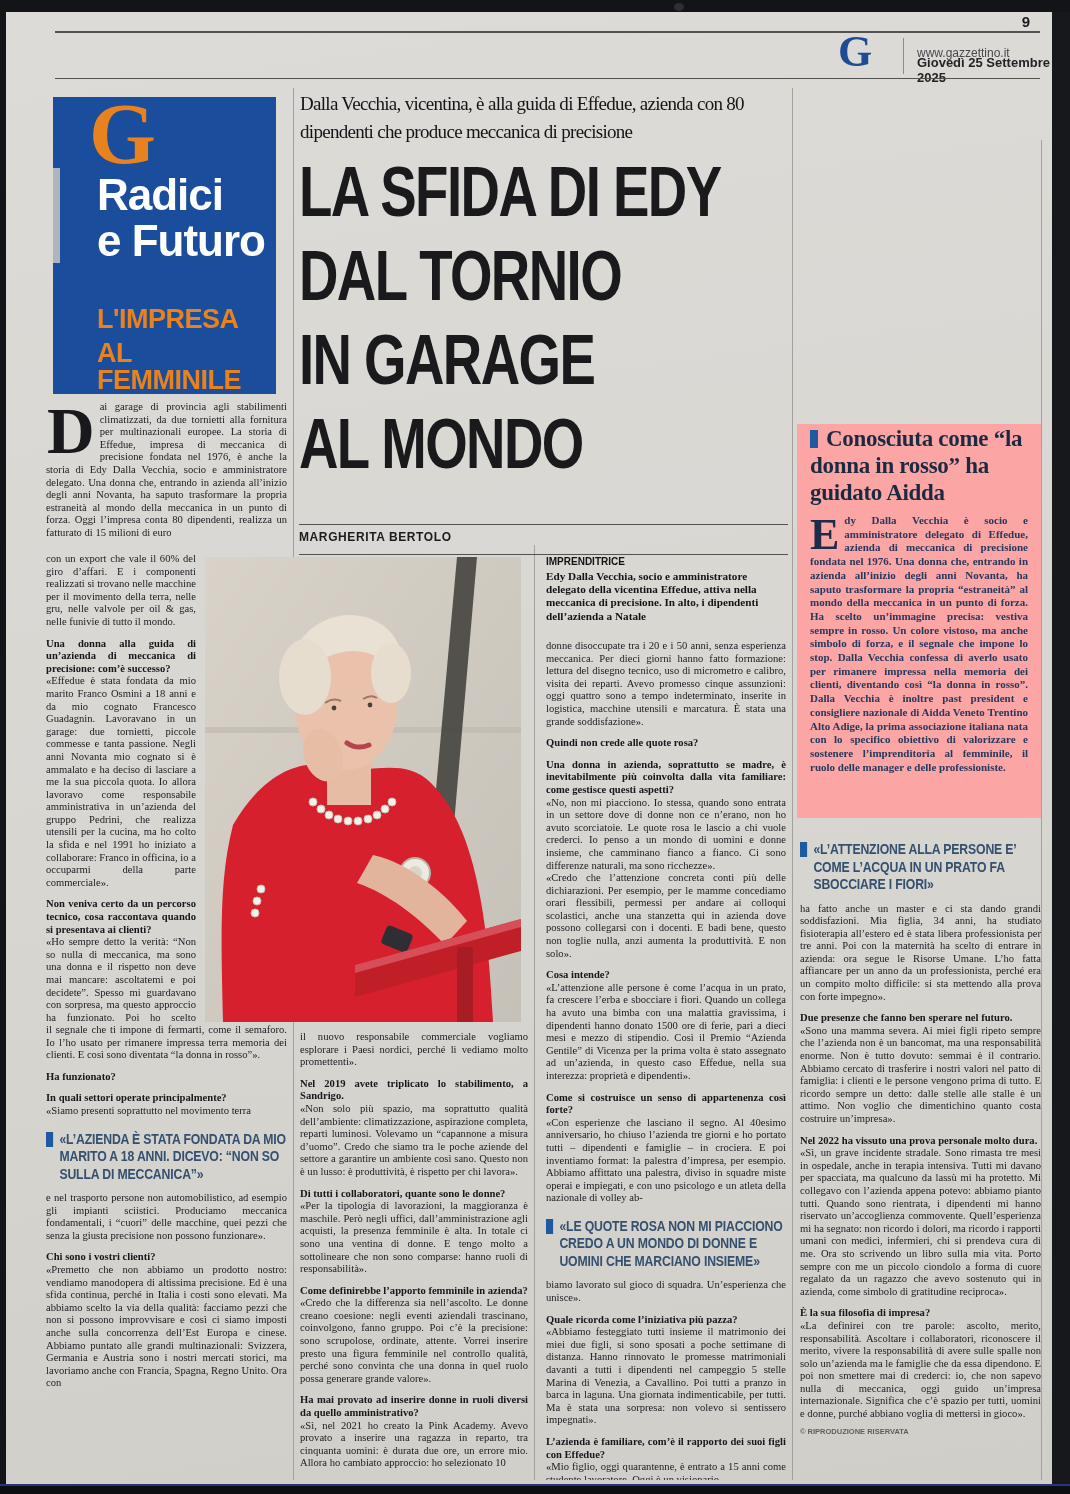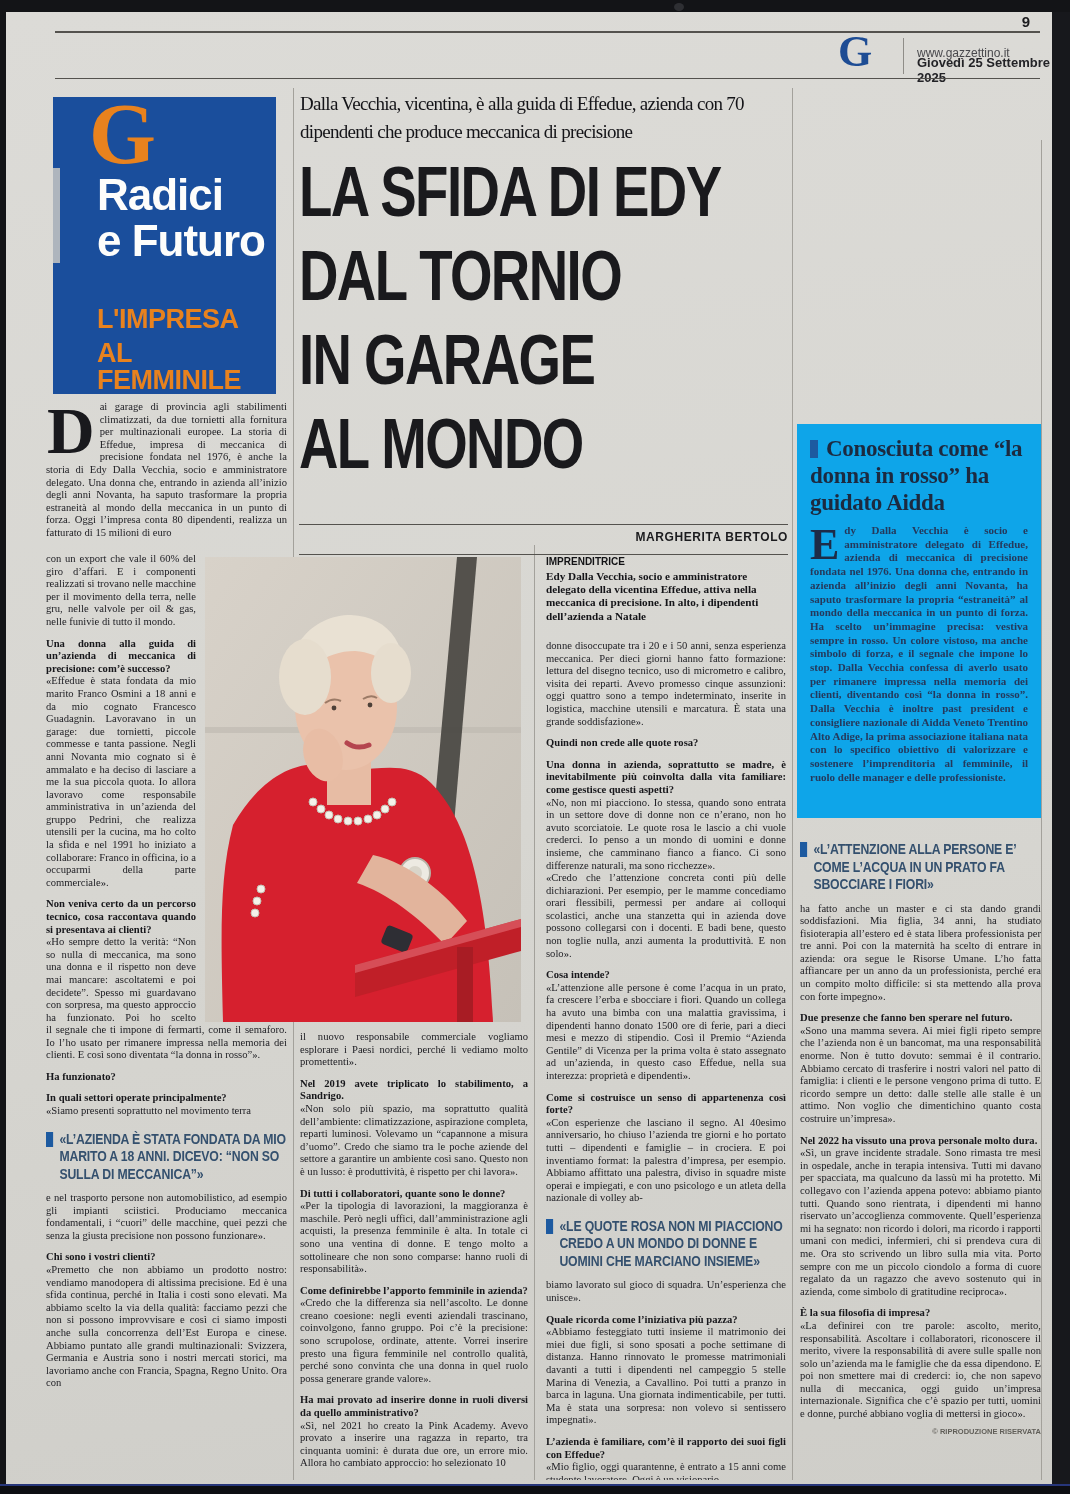--- a/index.html
+++ b/index.html
@@ -29,51 +29,51 @@
   .section-box .t1{position:absolute;left:44px;top:76px;font:700 44px/44px "Liberation Sans",sans-serif;color:#fdfdfb;letter-spacing:-1px}
   .section-box .t2{position:absolute;left:44px;top:122px;font:700 44px/44px "Liberation Sans",sans-serif;color:#fdfdfb;letter-spacing:-1px}
   .section-box .i1{position:absolute;left:44px;top:209px;font:700 27px/27px "Liberation Sans",sans-serif;color:#e8821e;letter-spacing:-.5px}
   .section-box .i2{position:absolute;left:44px;top:243px;font:700 27px/27px "Liberation Sans",sans-serif;color:#e8821e;letter-spacing:-.5px}
 
   .standfirst{position:absolute;left:300px;top:90px;width:486px;height:60px;overflow:hidden;
         font:400 19px/28px "Liberation Serif",serif;letter-spacing:-.7px;color:#141418}
   .headline{position:absolute;left:299px;top:150px;width:500px;z-index:2}
   .headline .hl{font:700 70px/84px "Liberation Sans",sans-serif;color:#1a1a1d;letter-spacing:-2px;
         transform:scaleX(.78);transform-origin:left;white-space:nowrap}
-  .byline{position:absolute;left:299px;top:530px;width:489px;text-align:right;
+  .byline{position:absolute;left:299px;top:530px;width:489px;text-align:left;
         font:700 12px "Liberation Sans",sans-serif;letter-spacing:.6px;color:#1b1b1e}
 
   .col{position:absolute;overflow:hidden;text-align:justify;
         font:400 10.6px/12.6px "Liberation Serif",serif;color:#212126;z-index:3}
   .para{margin:0}
   .para.s-q{font-weight:700;margin-top:9px;color:#17171b}
   .para.s-lead::first-letter{font:700 66px/54px "Liberation Serif",serif;float:left;
         padding:3px 5px 0 1px;color:#19191d}
   .para.s-pq{position:relative;width:126%;transform:scaleX(.79);transform-origin:left top;
         font:700 15.5px/17.5px "Liberation Sans",sans-serif;letter-spacing:-.2px;color:#34506e;
         text-align:left;margin:12px 0 10px;padding-left:17px}
   .para.s-pq::before{content:"";position:absolute;left:0;top:2px;width:9px;height:15px;background:#1d5aa0}
-  .para.s-crt{text-align:right;font:700 7.5px "Liberation Sans",sans-serif;color:#605e58;margin-top:6px}
+  .para.s-crt{font:700 7.5px "Liberation Sans",sans-serif;color:#605e58;margin-top:6px}
 
   .c1t{left:46px;top:401px;width:241px;height:152px}
   .c1w{left:46px;top:553px;width:150px;height:470px}
   .c1b{left:46px;top:1024px;width:241px;height:456px}
   .c2{left:300px;top:1031px;width:228px;height:449px}
   .c3{left:546px;top:640px;width:240px;height:840px}
   .c4{left:800px;top:828px;width:241px;height:652px}
 
   .caption-block{position:absolute;left:546px;top:556px;width:240px;z-index:3}
   .caption-label{font:700 10px "Liberation Sans",sans-serif;color:#121215}
   .caption-text{font:700 11.2px/13.2px "Liberation Serif",serif;color:#141418;margin-top:3px}
 
   .photo{position:absolute;left:205px;top:557px;width:316px;height:465px;overflow:hidden;z-index:2;
         background:#d3cdc4}
 
-  .graybox{position:absolute;left:797px;top:424px;width:244px;height:394px;background:#0ea5e9;
-        z-index:3;box-sizing:border-box;padding:11px 13px;overflow:hidden}
+  .graybox{position:absolute;left:797px;top:424px;width:244px;height:394px;background:#fca5a5;
+        z-index:3;box-sizing:border-box;padding:1px 13px;overflow:hidden}
   .graybox .gt{font:700 23px/27px "Liberation Serif",serif;color:#1c2a40;letter-spacing:-.3px}
   .graybox .gt::before{content:"";display:inline-block;width:8px;height:18px;background:#1d5aa0;
         margin-right:8px;vertical-align:-2px}
   .graybox .gbody{margin-top:8px;text-align:justify;
         font:700 11px/13.7px "Liberation Serif",serif;color:#25395c}
   .graybox .gbody::first-letter{font-size:44px;line-height:36px;float:left;padding:3px 5px 0 0;color:#1d2c48}
 </style>
 </head>
 <body>
 
@@ -99,21 +99,21 @@
 
 <div class="section-box">
   <div class="notch"></div>
   <div class="g">G</div>
   <div class="t1">Radici</div>
   <div class="t2">e Futuro</div>
   <div class="i1">L'IMPRESA</div>
   <div class="i2">AL FEMMINILE</div>
 </div>
 
-<div class="standfirst">Dalla Vecchia, vicentina, è alla guida di Effedue, azienda con 70 dipendenti che produce meccanica di precisione</div>
+<div class="standfirst">Dalla Vecchia, vicentina, è alla guida di Effedue, azienda con 80 dipendenti che produce meccanica di precisione</div>
 
 <div class="headline">
   <div class="hl">LA SFIDA DI EDY</div>
   <div class="hl">DAL TORNIO</div>
   <div class="hl">IN GARAGE</div>
   <div class="hl">AL MONDO</div>
 </div>
 
 <div class="rule-h" style="left:299px;top:524px;width:489px;height:1px"></div>
 <div class="byline">MARGHERITA BERTOLO</div>
@@ -190,21 +190,21 @@
     <div class="para s-lead">Dai garage di provincia agli stabilimenti climatizzati, da due tornietti alla fornitura per multinazionali europee. La storia di Effedue, impresa di meccanica di precisione fondata nel 1976, è anche la storia di Edy Dalla Vecchia, socio e amministratore delegato. Una donna che, entrando in azienda all’inizio degli anni Novanta, ha saputo trasformare la propria estraneità al mondo della meccanica in un punto di forza. Oggi l’impresa conta 80 dipendenti, realizza un fatturato di 15 milioni di euro</div>
   </div>
 <div class="col c1w">
     <div class="para s-a">con un export che vale il 60% del giro d’affari. E i componenti realizzati si trovano nelle macchine per il movimento della terra, nelle gru, nelle valvole per oil &amp; gas, nelle funivie di tutto il mondo.</div>
     <div class="para s-q">Una donna alla guida di un’azienda di meccanica di precisione: com’è successo?</div>
     <div class="para s-a">«Effedue è stata fondata da mio marito Franco Osmini a 18 anni e da mio cognato Francesco Guadagnin. Lavoravano in un garage: due tornietti, piccole commesse e tanta passione. Negli anni Novanta mio cognato si è ammalato e ha deciso di lasciare a me la sua piccola quota. Io allora lavoravo come responsabile amministrativa in un’azienda del gruppo Pedrini, che realizza utensili per la cucina, ma ho colto la sfida e nel 1991 ho iniziato a collaborare: Franco in officina, io a occuparmi della parte commerciale».</div>
     <div class="para s-q">Non veniva certo da un percorso tecnico, cosa raccontava quando si presentava ai clienti?</div>
     <div class="para s-a">«Ho sempre detto la verità: “Non so nulla di meccanica, ma sono una donna e il rispetto non deve mai mancare: ascoltatemi e poi decidete”. Spesso mi guardavano con sorpresa, ma questo approccio ha funzionato. Poi ho scelto un’immagine precisa: andavo sempre vestita di rosso. Non è solo un colore vistoso, è un simbolo di forza. Nello studio del colore, è</div>
   </div>
 <div class="col c1b">
-    <div class="para s-a">il segnale che ti impone di fermarti, come il semaforo. Io l’ho usato per rimanere impressa nella memoria dei clienti. E così sono diventata “la donna in rosso”».</div>
+    <div class="para s-a">il segnale che ti impone di fermarti, come il semaforo. Io l’ho usato per rimanere impressa terra memoria dei clienti. E così sono diventata “la donna in rosso”».</div>
     <div class="para s-q">Ha funzionato?</div>
     <div class="para s-q">In quali settori operate principalmente?</div>
     <div class="para s-a">«Siamo presenti soprattutto nel movimento terra</div>
     <div class="para s-pq">«L’AZIENDA È STATA FONDATA DA MIO MARITO A 18 ANNI. DICEVO: “NON SO SULLA DI MECCANICA”»</div>
     <div class="para s-a">e nel trasporto persone non automobilistico, ad esempio gli impianti sciistici. Produciamo meccanica fondamentali, i “cuori” delle macchine, quei pezzi che senza la giusta precisione non possono funzionare».</div>
     <div class="para s-q">Chi sono i vostri clienti?</div>
     <div class="para s-a">«Premetto che non abbiamo un prodotto nostro: vendiamo manodopera di altissima precisione. Ed è una sfida continua, perché in Italia i costi sono elevati. Ma abbiamo scelto la via della qualità: facciamo pezzi che non si possono improvvisare e così ci siamo imposti anche sulla concorrenza dell’Est Europa e cinese. Abbiamo puntato alle grandi multinazionali: Svizzera, Germania e Austria sono i nostri mercati storici, ma lavoriamo anche con Francia, Spagna, Regno Unito. Ora con</div>
   </div>
 <div class="col c2">
     <div class="para s-a">il nuovo responsabile commerciale vogliamo esplorare i Paesi nordici, perché li vediamo molto promettenti».</div>

